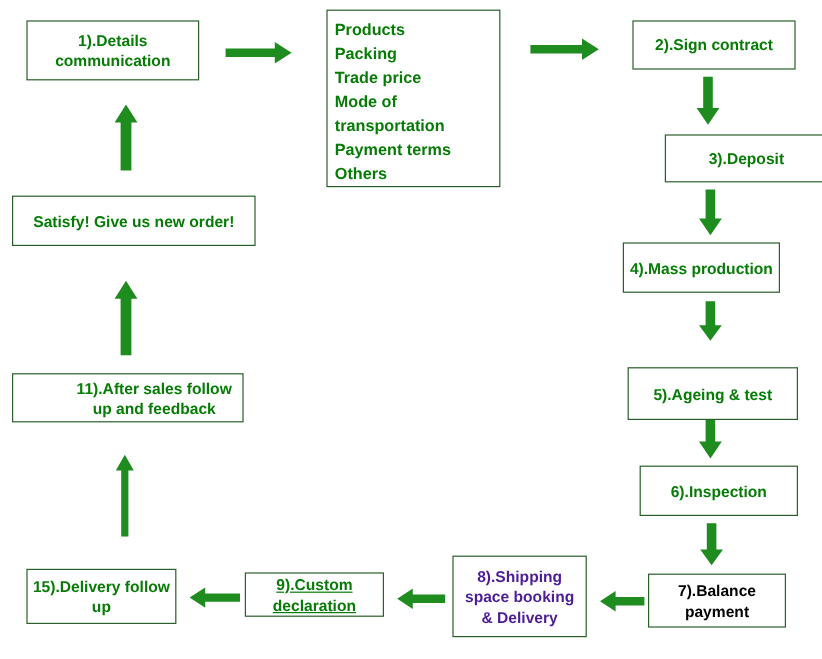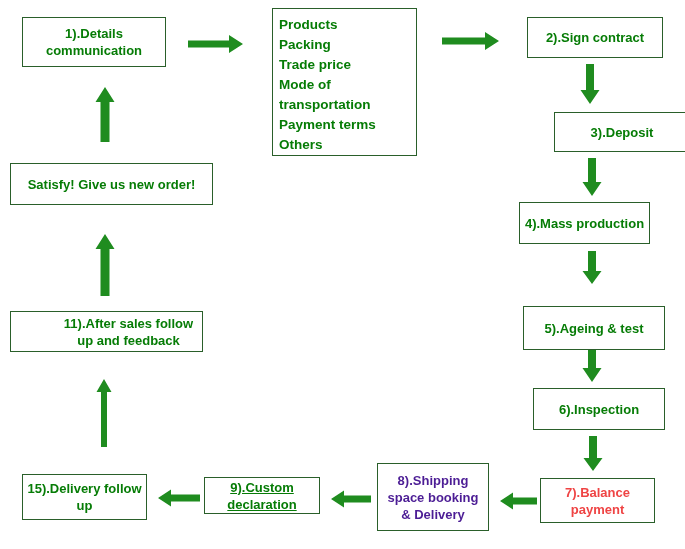--- a/index.html
+++ b/index.html
@@ -107,21 +107,21 @@
   </div>
 
   <div class="node" id="n-ageing" style="border-color: rgb(42, 95, 42); color: rgb(6, 124, 6);">
     <span>5).Ageing &amp; test</span>
   </div>
 
   <div class="node" id="n-inspection" style="border-color: rgb(42, 95, 42); color: rgb(6, 124, 6);">
     <span>6).Inspection</span>
   </div>
 
-  <div class="node" id="n-balance" style="border-color: rgb(42, 95, 42); color: #ef4444;">
+  <div class="node" id="n-balance" style="border-color: rgb(42, 95, 42); color: #000000;">
     <span>7).Balance payment</span>
   </div>
 
   <div class="node" id="n-shipping" style="border-color: rgb(42, 95, 42); color: #4c1d95;">
     <span>8).Shipping space booking &amp; Delivery</span>
   </div>
 
   <div class="node" id="n-custom" style="border-color: rgb(42, 95, 42); color: rgb(6, 124, 6);">
     <span>9).Custom declaration</span>
   </div>

